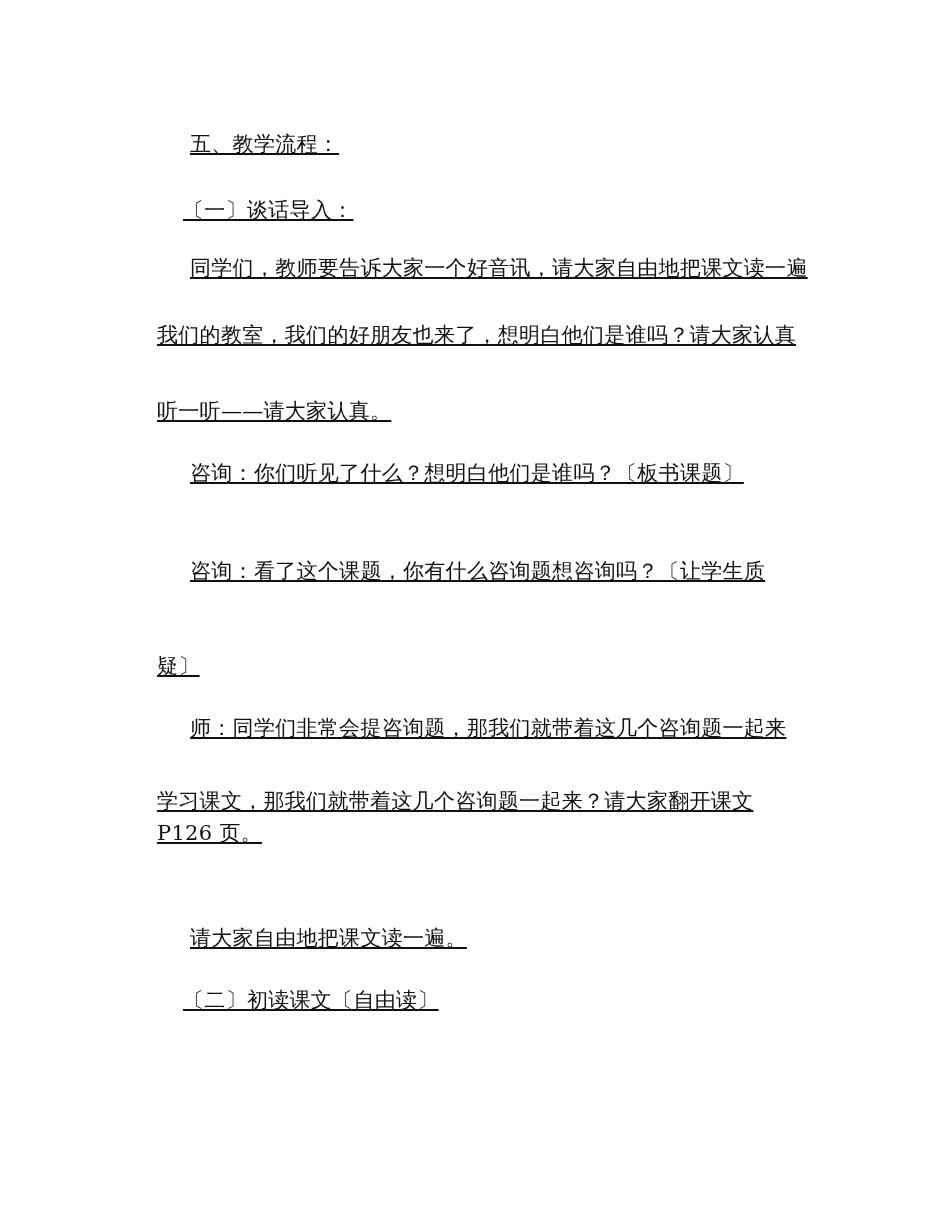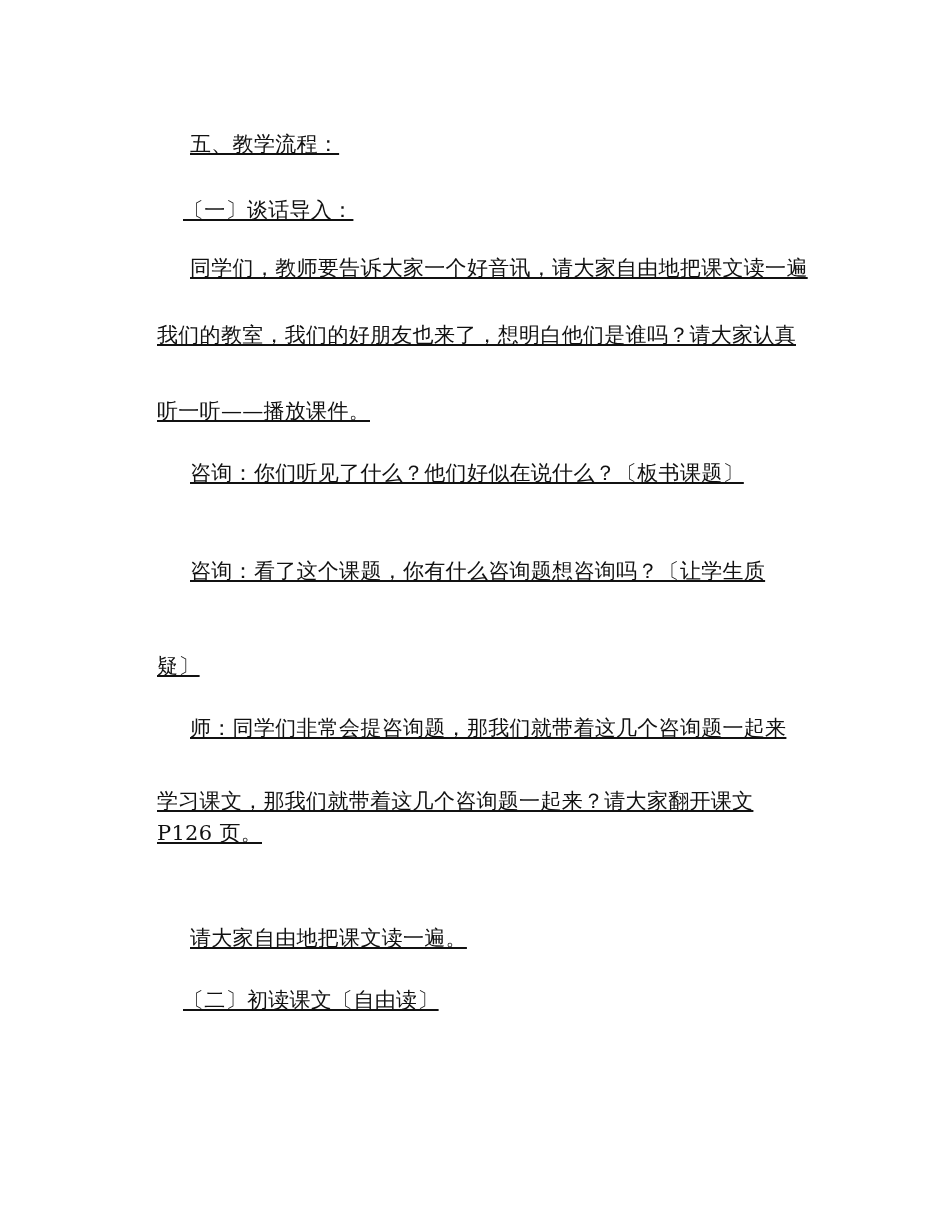--- a/index.html
+++ b/index.html
@@ -13,23 +13,23 @@
 </style>
 </head>
 <body>
 
 <div class="page">
   <div class="line indent" style="top:131px">五、教学流程：</div>
   <div class="line heading-sub" style="top:197px">〔一〕谈话导入：</div>
 
   <div class="line indent" style="top:255px">同学们，教师要告诉大家一个好音讯，请大家自由地把课文读一遍</div>
   <div class="line flush" style="top:322px">我们的教室，我们的好朋友也来了，想明白他们是谁吗？请大家认真</div>
-  <div class="line flush" style="top:398px">听一听——播放课件。</div>
+  <div class="line flush" style="top:398px">听一听——请大家认真。</div>
 
-  <div class="line indent" style="top:460px">咨询：你们听见了什么？他们好似在说什么？〔板书课题〕</div>
+  <div class="line indent" style="top:460px">咨询：你们听见了什么？想明白他们是谁吗？〔板书课题〕</div>
 
   <div class="line indent" style="top:558px">咨询：看了这个课题，你有什么咨询题想咨询吗？〔让学生质</div>
   <div class="line flush" style="top:653px">疑〕</div>
 
   <div class="line indent" style="top:715px">师：同学们非常会提咨询题，那我们就带着这几个咨询题一起来</div>
   <div class="line flush" style="top:788px">学习课文，那我们就带着这几个咨询题一起来？请大家翻开课文</div>
   <div class="line flush" style="top:820px">P126 页。</div>
 
   <div class="line heading-sub" style="top:987px">〔二〕初读课文〔自由读〕</div>
   <div class="line indent" style="top:925px">请大家自由地把课文读一遍。</div>

